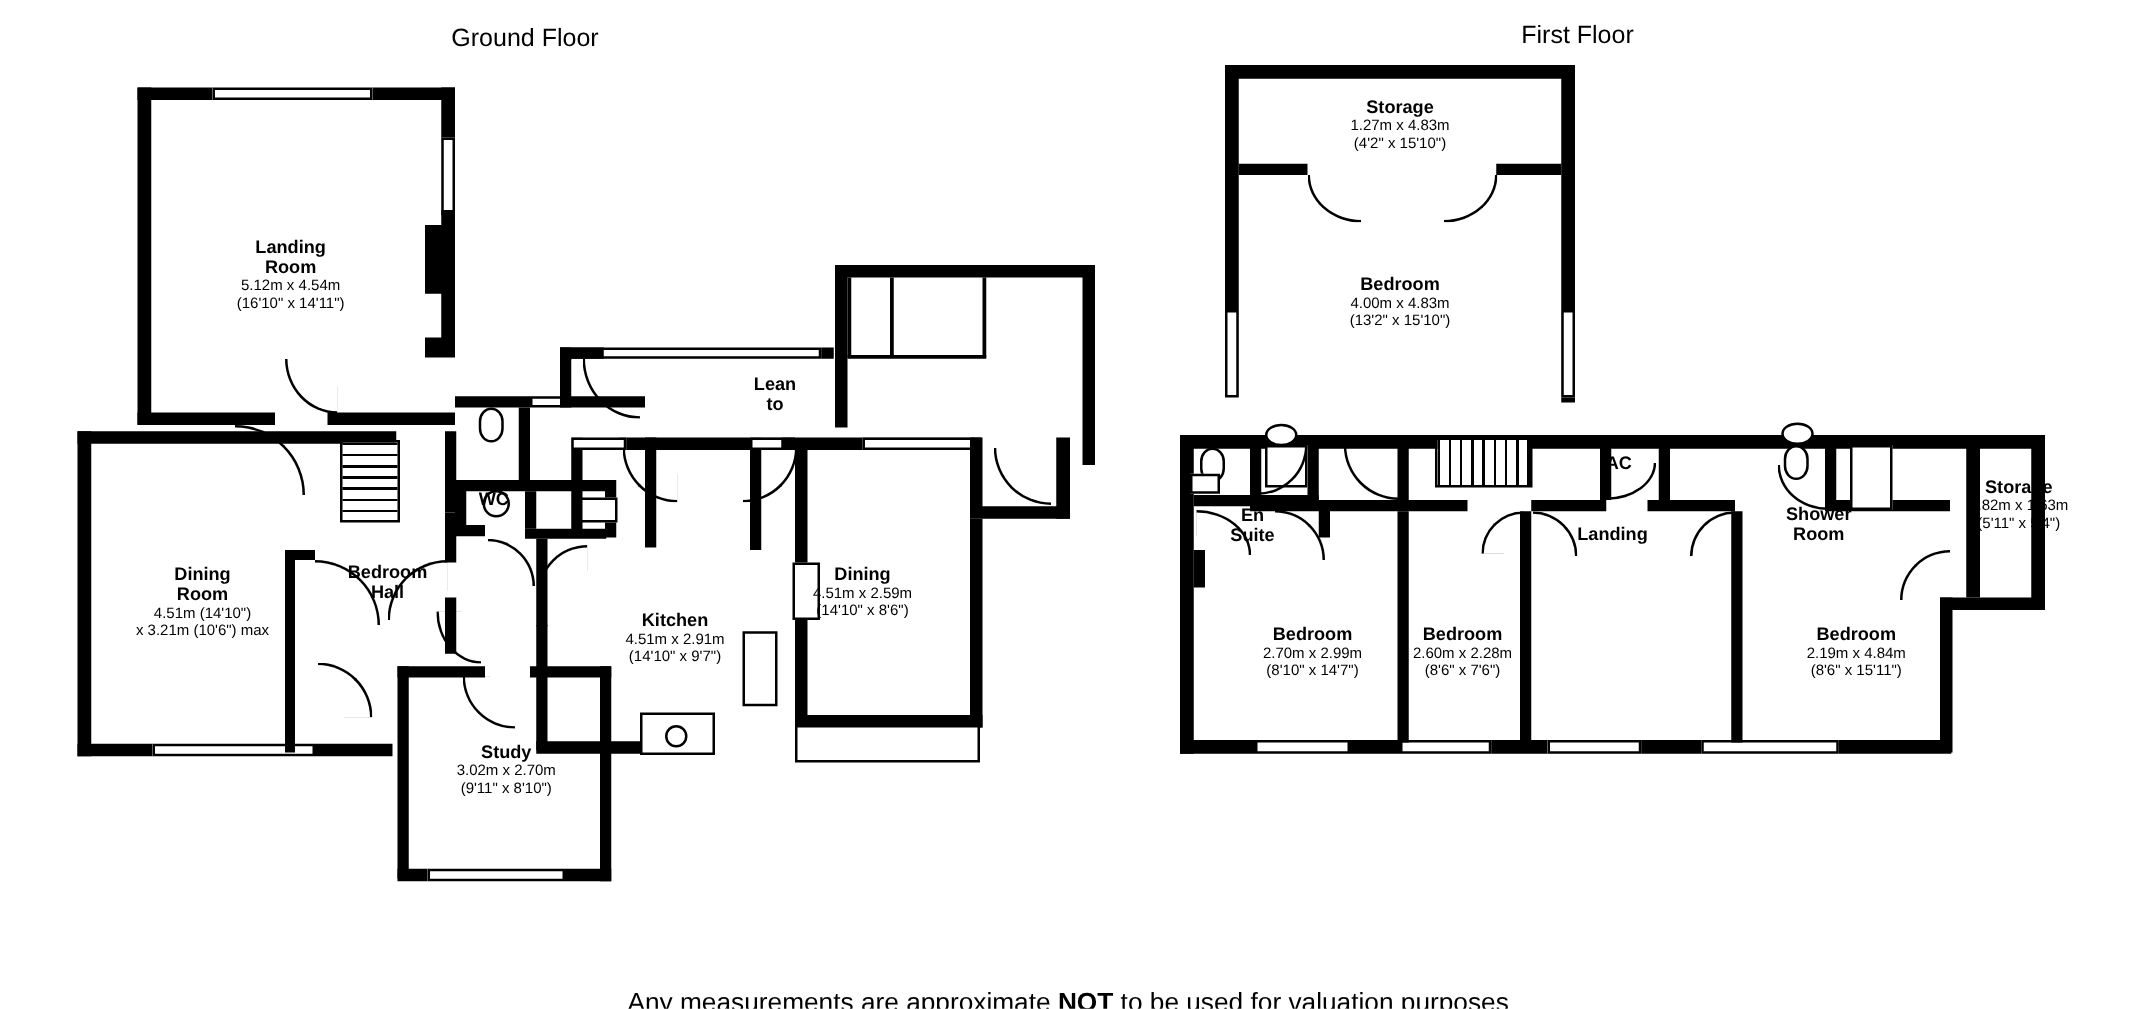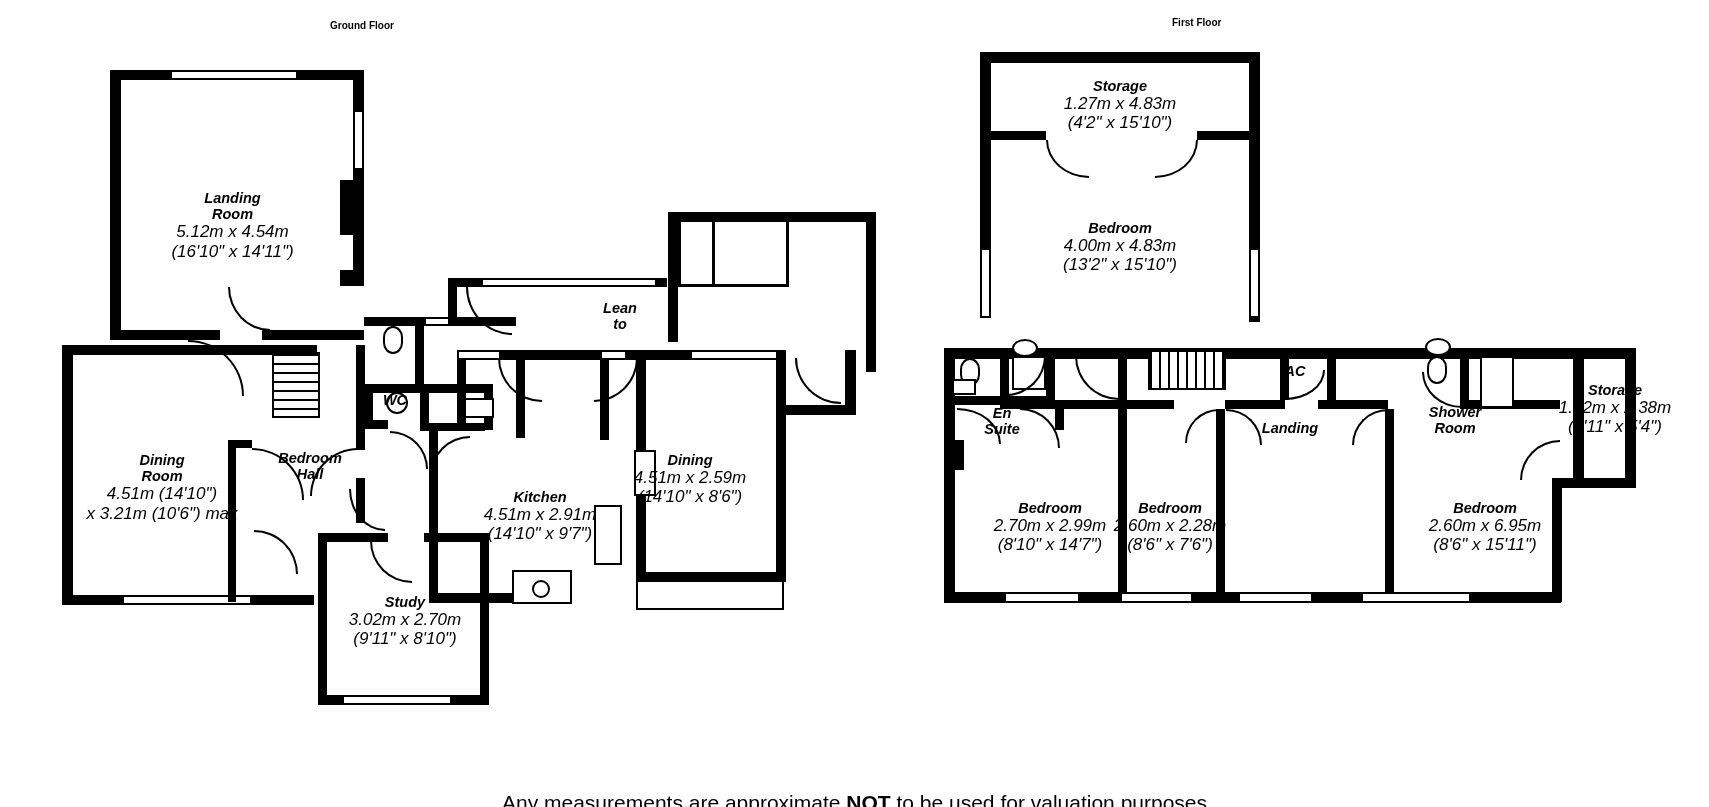--- a/index.html
+++ b/index.html
@@ -55,37 +55,36 @@
   .arc-tr { border-radius: 0 100% 0 0; border-left: none; border-bottom: none; }
   .arc-bl { border-radius: 0 0 0 100%; border-right: none; border-top: none; }
   .arc-br { border-radius: 0 0 100% 0; border-left: none; border-top: none; }
 
   
   .label {
     position: absolute;
     text-align: center;
     line-height: 1.12;
     white-space: nowrap;
-    font-style: italic;
   }
   .label .rname {
     font-size: 14.5px;
     font-weight: bold;
     display: block;
   }
   .label .rdim {
-    font-size: 17px;
+    font-size: 12px;
     font-weight: normal;
     display: block;
   }
   .floor-title {
     position: absolute;
-    font-size: 10px;
-    font-weight: bold;
-    text-align: left;
+    font-size: 20px;
+    font-weight: normal;
+    text-align: center;
     white-space: nowrap;
   }
   
   .footer {
     position: absolute;
     left: 0;
     width: 1709px;
     text-align: center;
     font-size: 21px;
     line-height: 1.35;
@@ -367,39 +366,39 @@
       <span class="rname">Landing</span>
     </div>
 
     <div class="label" style="left:1400px; top:404px; width:110px;">
       <span class="rname">Shower</span>
       <span class="rname">Room</span>
     </div>
 
     <div class="label" style="left:1535px; top:382px; width:160px;">
       <span class="rname">Storage</span>
-      <span class="rdim">1.82m x 2.38m</span>
+      <span class="rdim">1.82m x 1.63m</span>
       <span class="rdim">(5'11" x 5'4")</span>
     </div>
 
     <div class="label" style="left:975px; top:500px; width:150px;">
       <span class="rname">Bedroom</span>
       <span class="rdim">2.70m x 2.99m</span>
       <span class="rdim">(8'10" x 14'7")</span>
     </div>
 
     <div class="label" style="left:1095px; top:500px; width:150px;">
       <span class="rname">Bedroom</span>
       <span class="rdim">2.60m x 2.28m</span>
       <span class="rdim">(8'6" x 7'6")</span>
     </div>
 
     <div class="label" style="left:1410px; top:500px; width:150px;">
       <span class="rname">Bedroom</span>
-      <span class="rdim">2.60m x 6.95m</span>
+      <span class="rdim">2.19m x 4.84m</span>
       <span class="rdim">(8'6" x 15'11")</span>
     </div>
   </div>
 
   <div class="footer" style="top:789px;">
     <span>Any measurements are approximate </span><b>NOT</b><span> to be used for valuation purposes</span>
   </div>
 
 </div>
 

